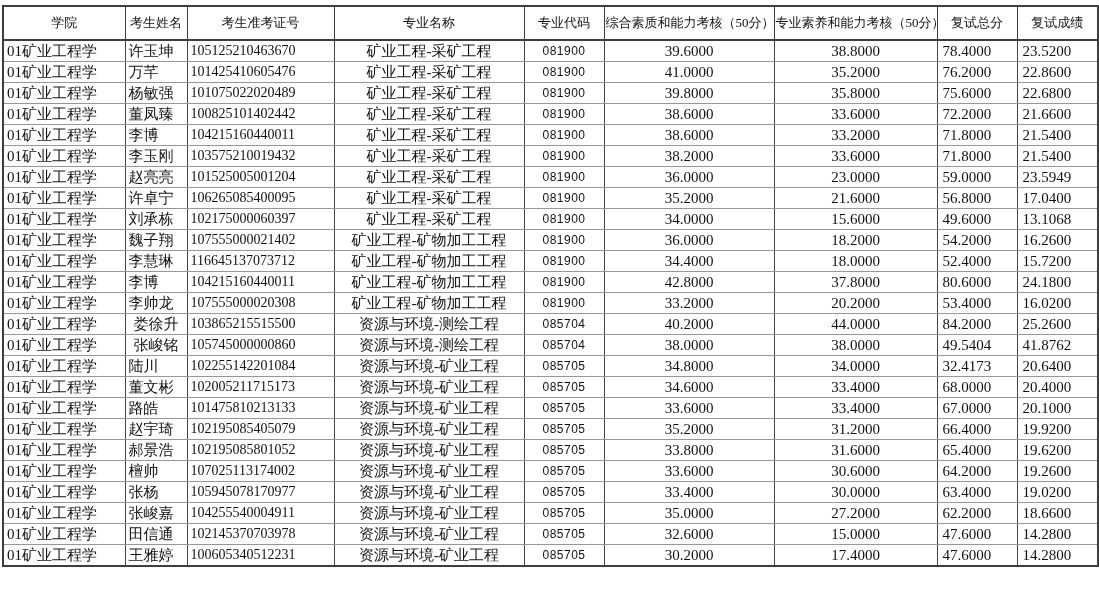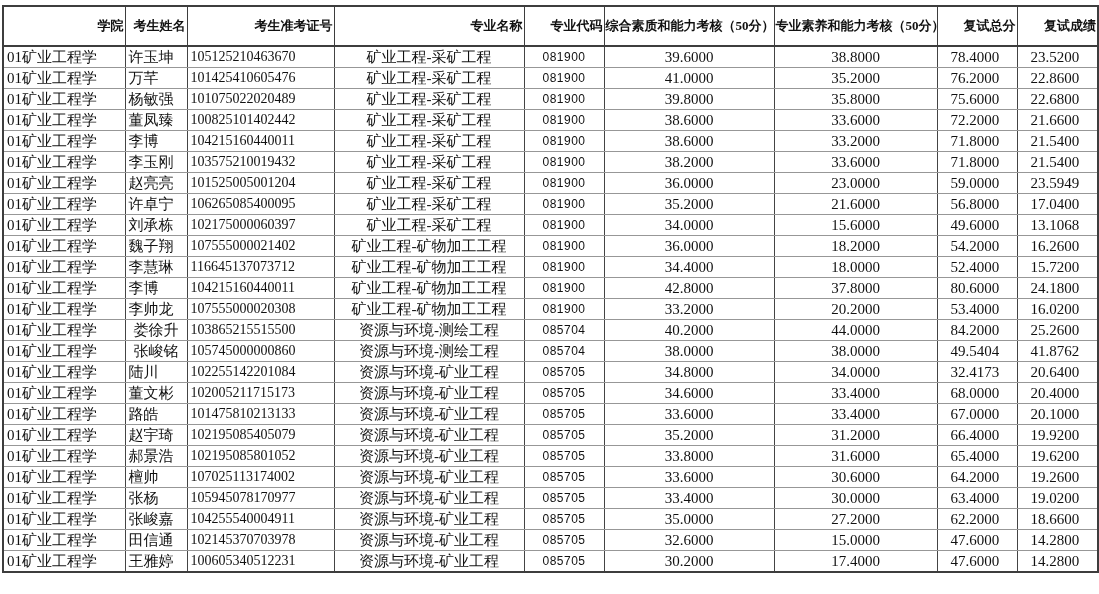--- a/index.html
+++ b/index.html
@@ -8,35 +8,35 @@
     font-family:"Liberation Serif","DejaVu Serif",serif;
     color:#111111;
   }
   .sheet{padding:5px 0 0 2px;}
   table{
     border-collapse:collapse;table-layout:fixed;width:1095px;
     border:2px solid #3d3d3d;
   }
   th,td{overflow:hidden;white-space:nowrap;box-sizing:border-box;}
   th{
-    height:40px;font-size:13px;font-weight:bold;text-align:right;
+    height:34px;font-size:13px;font-weight:normal;text-align:center;
     border:1px solid #3d3d3d;border-bottom:2px solid #3d3d3d;
     padding:0 1px;
   }
   td{
     height:21px;line-height:20px;font-size:15px;padding:0 3px;
     border-left:1px solid #444444;border-right:1px solid #444444;
     border-top:1px solid #979797;border-bottom:1px solid #979797;
   }
   td.col-code{
     font-family:"Liberation Sans","DejaVu Sans",sans-serif;
     font-size:12px;letter-spacing:0.5px;
   }
   td.col-ticket{font-size:14px;}
-  td.col-total,td.col-final{padding-left:13px;}
+  td.col-total,td.col-final{padding-left:5px;}
   .align-left{text-align:left;}
   .align-center{text-align:center;}
   col.c-college{width:122px;}
   col.c-name{width:62px;}
   col.c-ticket{width:147px;}
   col.c-major{width:190px;}
   col.c-code{width:80px;}
   col.c-score1{width:170px;}
   col.c-score2{width:163px;}
   col.c-total{width:80px;}

